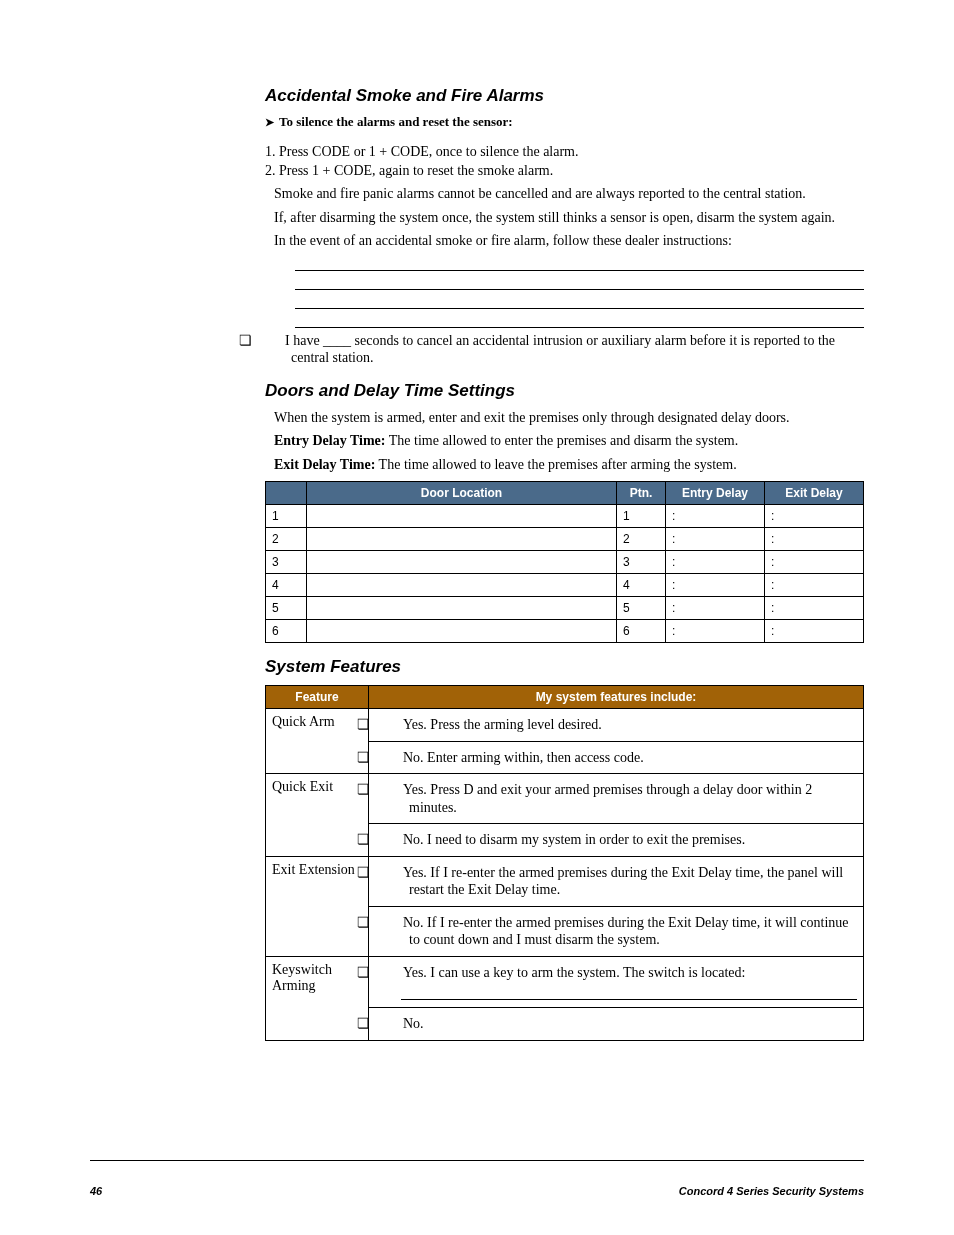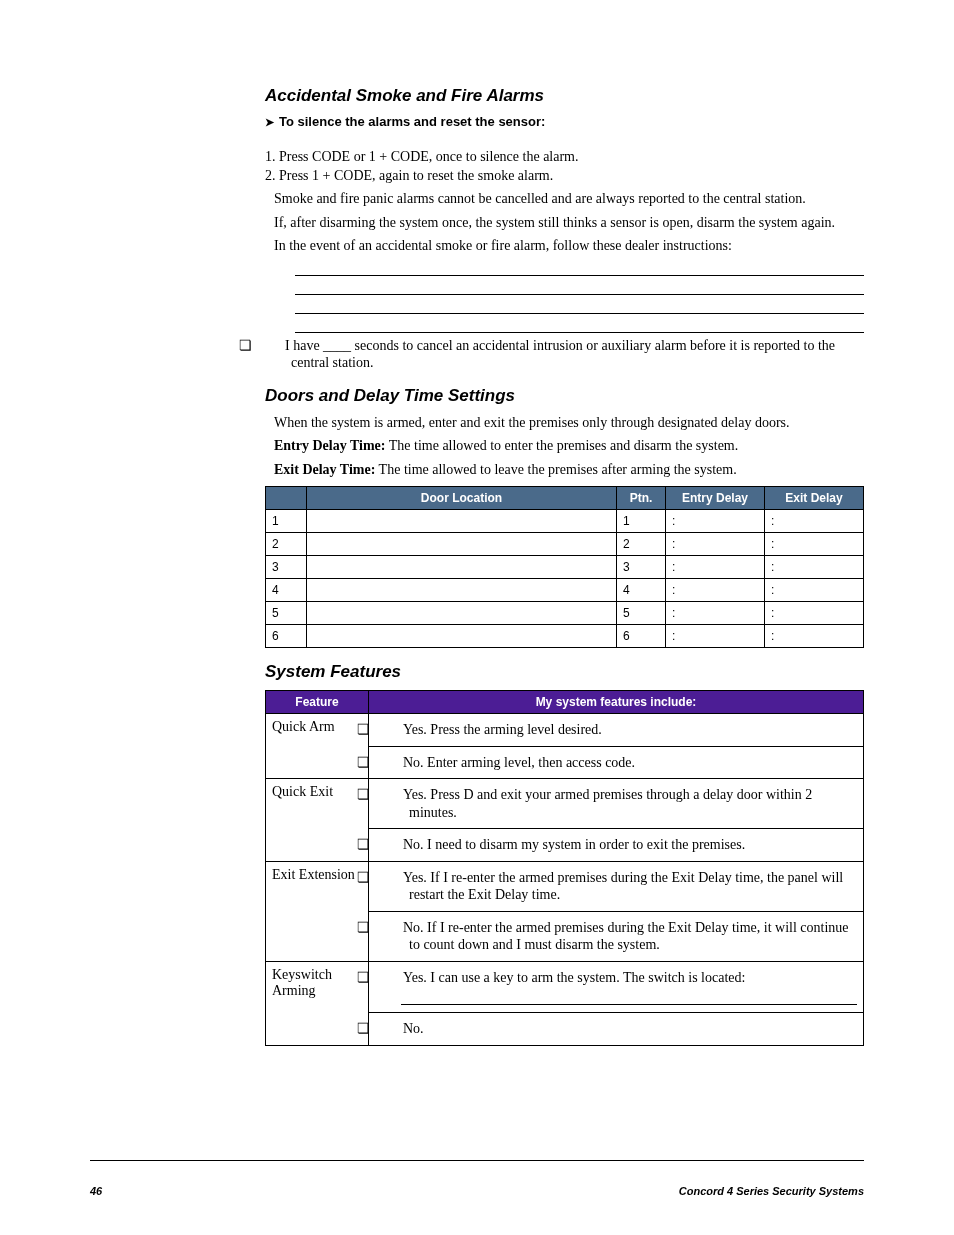--- a/index.html
+++ b/index.html
@@ -19,24 +19,24 @@
     border-radius: 31px;
   }
   .h2 {
     font-family: Arial, Helvetica, sans-serif;
     font-weight: bold;
     font-style: italic;
     font-size: 17px;
     margin: 6px 0 8px 0;
   }
   .subhead {
-    font-family: Liberation Sans, sans-serif;
+    font-family: Liberation Serif, serif;
     font-weight: bold;
     font-size: 13px;
-    margin: 6px 0 20px 0;
+    margin: 6px 0 14px 0;
   }
   .arrow {
     display: inline-block;
     width: 14px;
   }
   .arrow::before {
     content: "➤";
     font-size: 11px;
     margin-right: 4px;
   }
@@ -88,21 +88,21 @@
   table.delay .rownum { width: 28px; }
   table.delay .ptn { width: 36px; }
   table.delay .delay { width: 86px; }
   table.features {
     border-collapse: collapse;
     width: 100%;
     margin: 8px 0;
     font-size: 14px;
   }
   table.features th {
-    background: #4c1d95;
+    background: #a16207;
     color: #fff;
     font-weight: bold;
     font-family: Arial, Helvetica, sans-serif;
     font-size: 12px;
     border: 1px solid #000;
     padding: 4px 6px;
     text-align: center;
   }
   table.features td {
     border: 1px solid #000;
@@ -239,21 +239,21 @@
     </tr>
 
     <tr>
       <td class="fcol" rowspan="2">Quick Arm</td>
       <td>
         <div class="opt"><span class="cb">❏</span><span>Yes.  Press the arming level desired.</span></div>
       </td>
     </tr>
     <tr>
       <td>
-        <div class="opt"><span class="cb">❏</span><span>No.  Enter arming level, then access code.</span></div>
+        <div class="opt"><span class="cb">❏</span><span>No.  Enter arming within, then access code.</span></div>
       </td>
     </tr>
 
     <tr>
       <td class="fcol" rowspan="2">Quick Exit</td>
       <td>
         <div class="opt"><span class="cb">❏</span><span>Yes.  Press D and exit your armed premises through a delay door within 2 minutes.</span></div>
       </td>
     </tr>
     <tr>

